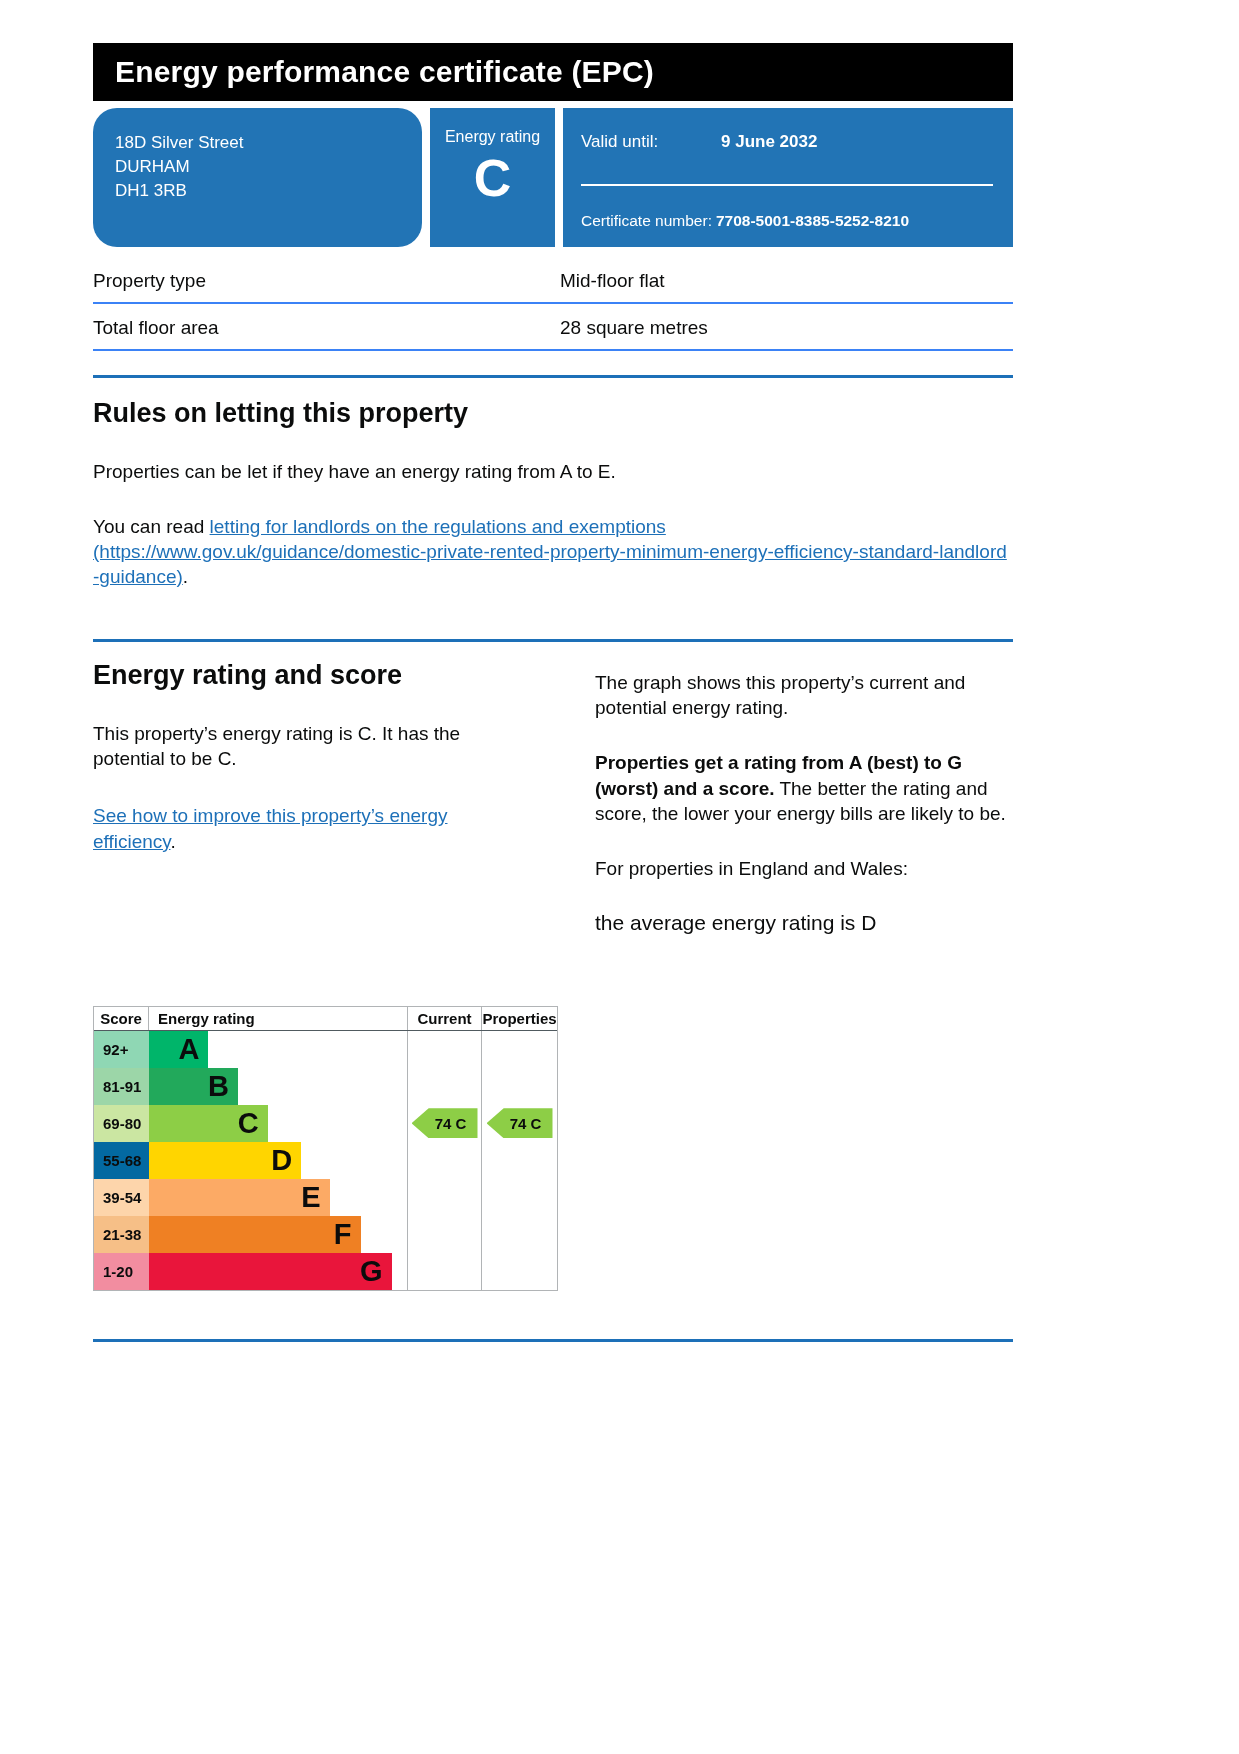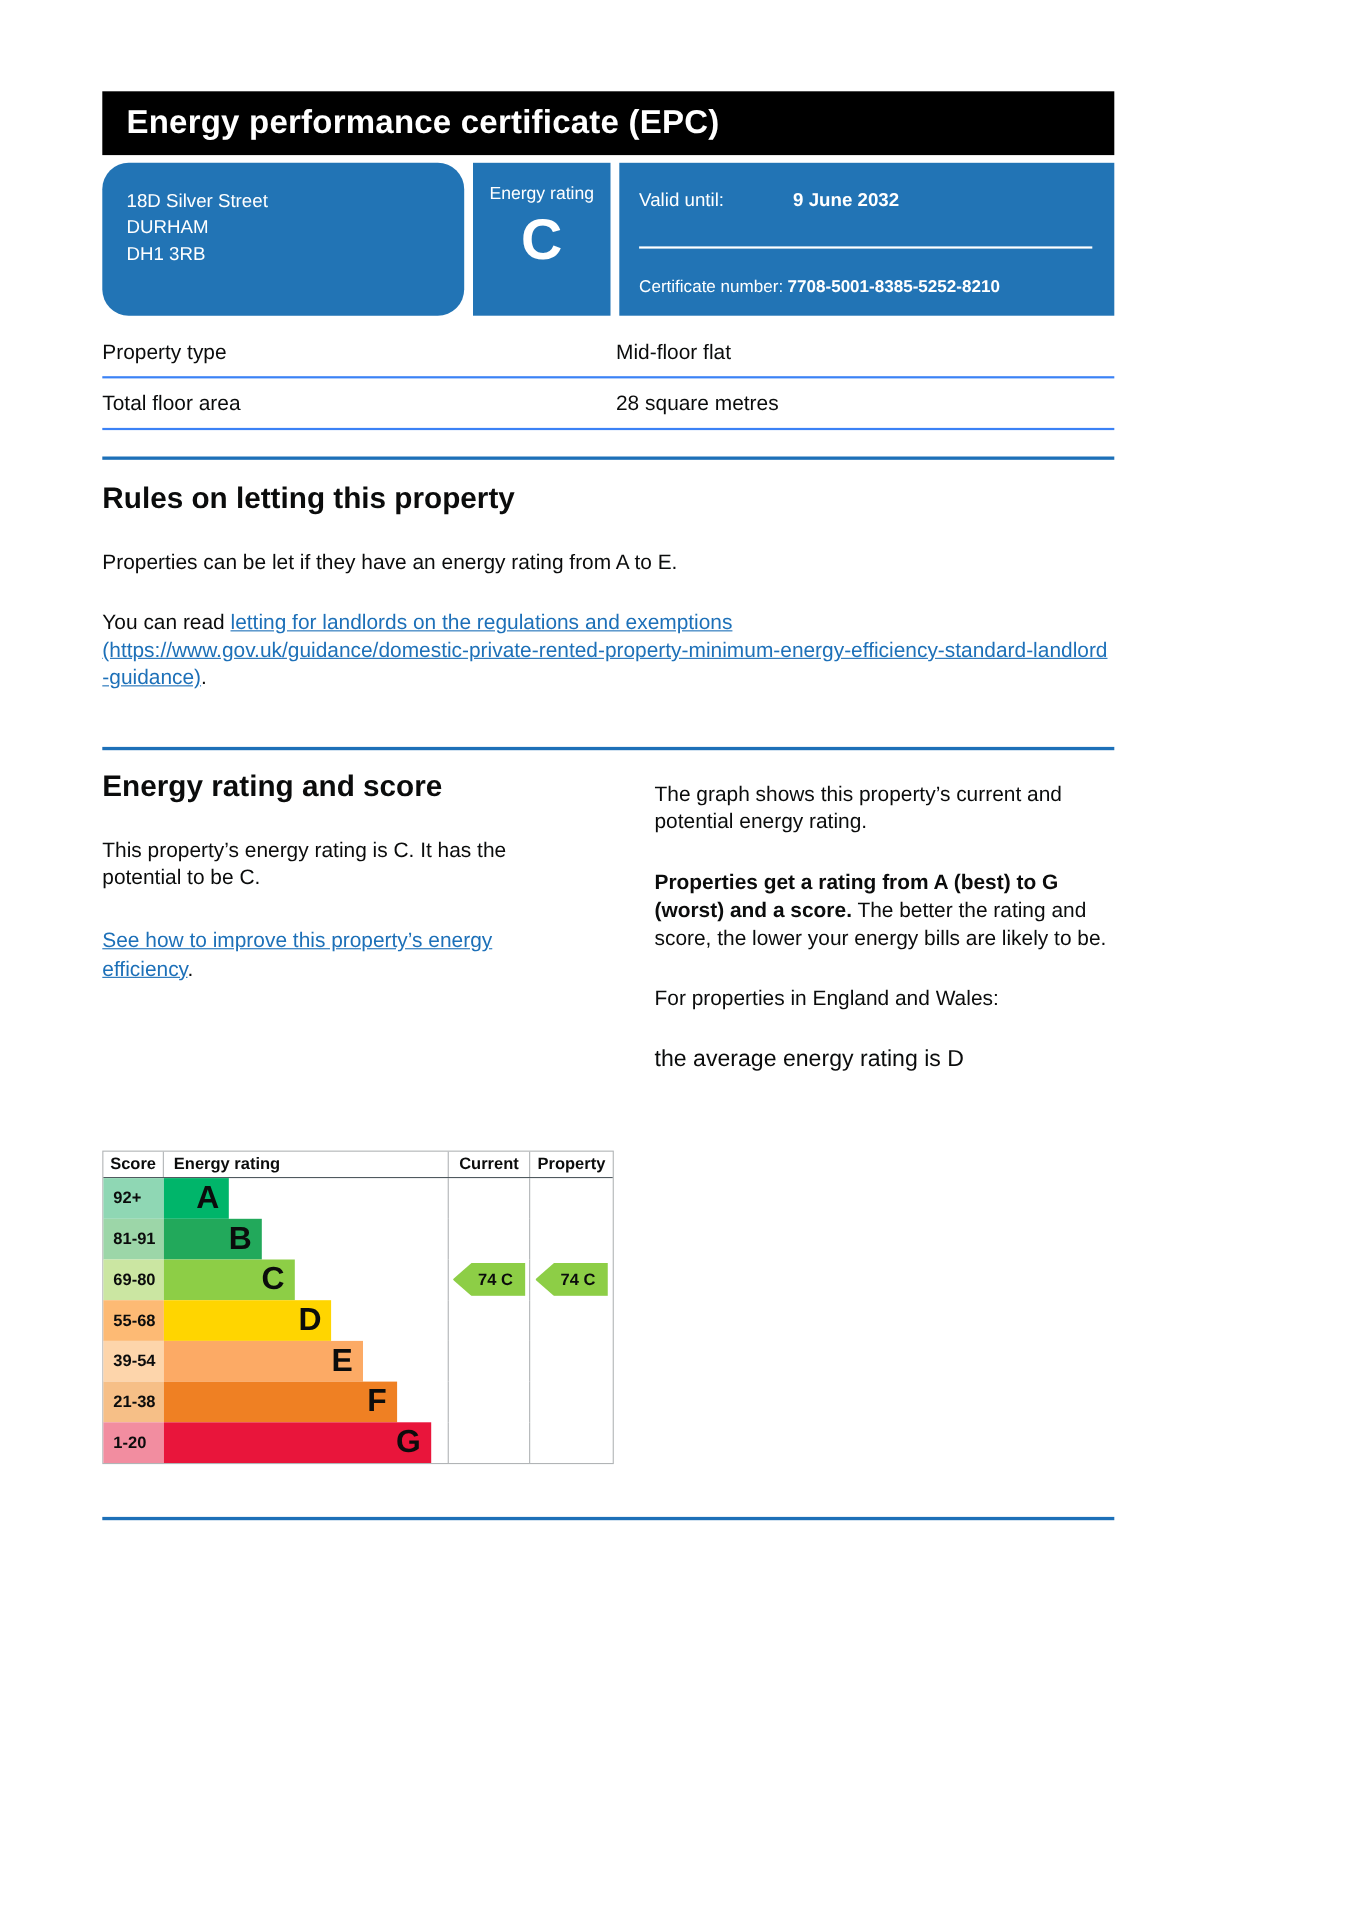--- a/index.html
+++ b/index.html
@@ -1,19 +1,19 @@
 <!DOCTYPE html>
 <html><head>
 <meta charset="utf-8">
 <style>
   * { box-sizing: border-box; margin: 0; padding: 0; }
   html, body { background: #ffffff; }
   body { font-family: "Liberation Sans", sans-serif; color: #0b0c0c; }
   .page { width: 1239px; height: 1754px; background: #fff; overflow: hidden; position: relative; }
-  .content { padding: 43px 0 0 93px; width: 1013px; margin-top: 40px; }
+  .content { padding: 43px 0 0 93px; width: 1013px; }
 
   
   .title-bar { width: 920px; height: 58px; background: #000; color: #fff;
     display: flex; align-items: center; padding-left: 22px; }
   .title-bar h1 { font-size: 30px; font-weight: bold; letter-spacing: 0.2px; }
 
   
   .summary-row { margin-top: 7px; width: 920px; display: flex; gap: 8px; }
   .blue-box { background: #2274b5; color: #fff; height: 139px; }
   .box-address { width: 329px; padding: 23px 18px 0 22px; font-size: 17px; line-height: 1.42; border-radius: 24px; }
@@ -128,21 +128,21 @@
       <div class="col-left">
         <h2 class="section-heading" style="margin-top:0;">Energy rating and score</h2>
         <p class="para">This property’s energy rating is C. It has the potential to be C.</p>
         <p class="improve"><a class="doc-link">See how to improve this property’s energy efficiency</a><span>.</span></p>
 
         <div class="epc-chart">
           <div class="epc-header">
             <div class="h-score">Score</div>
             <div class="h-rating">Energy rating</div>
             <div class="h-cur">Current</div>
-            <div class="h-pot">Property</div>
+            <div class="h-pot">Properties</div>
           </div>
           <div id="epc-rows">
               <div class="epc-row">
                 <div class="epc-score-cell" style="background: rgb(143, 215, 180);">92+</div>
                 <div class="epc-bar-track">
                   <div class="epc-bar" style="width: 23%; background: rgb(0, 181, 106);">
                     <span class="epc-letter">A</span>
                   </div>
                 </div>
                 <div class="epc-ind-cell epc-cur-cell"></div>
@@ -166,21 +166,21 @@
                   </div>
                 </div>
                 <div class="epc-ind-cell epc-cur-cell">
                   <div class="epc-arrow" style="background: rgb(141, 206, 70);">74 C</div>
                 </div>
                 <div class="epc-ind-cell epc-pot-cell">
                   <div class="epc-arrow" style="background: rgb(141, 206, 70);">74 C</div>
                 </div>
               </div>
               <div class="epc-row">
-                <div class="epc-score-cell" style="background: #fdba74;">55-68</div>
+                <div class="epc-score-cell" style="background: #0369a1;">55-68</div>
                 <div class="epc-bar-track">
                   <div class="epc-bar" style="width: 59%; background: rgb(255, 213, 0);">
                     <span class="epc-letter">D</span>
                   </div>
                 </div>
                 <div class="epc-ind-cell epc-cur-cell"></div>
                 <div class="epc-ind-cell epc-pot-cell"></div>
               </div>
               <div class="epc-row">
                 <div class="epc-score-cell" style="background: rgb(253, 213, 171);">39-54</div>

